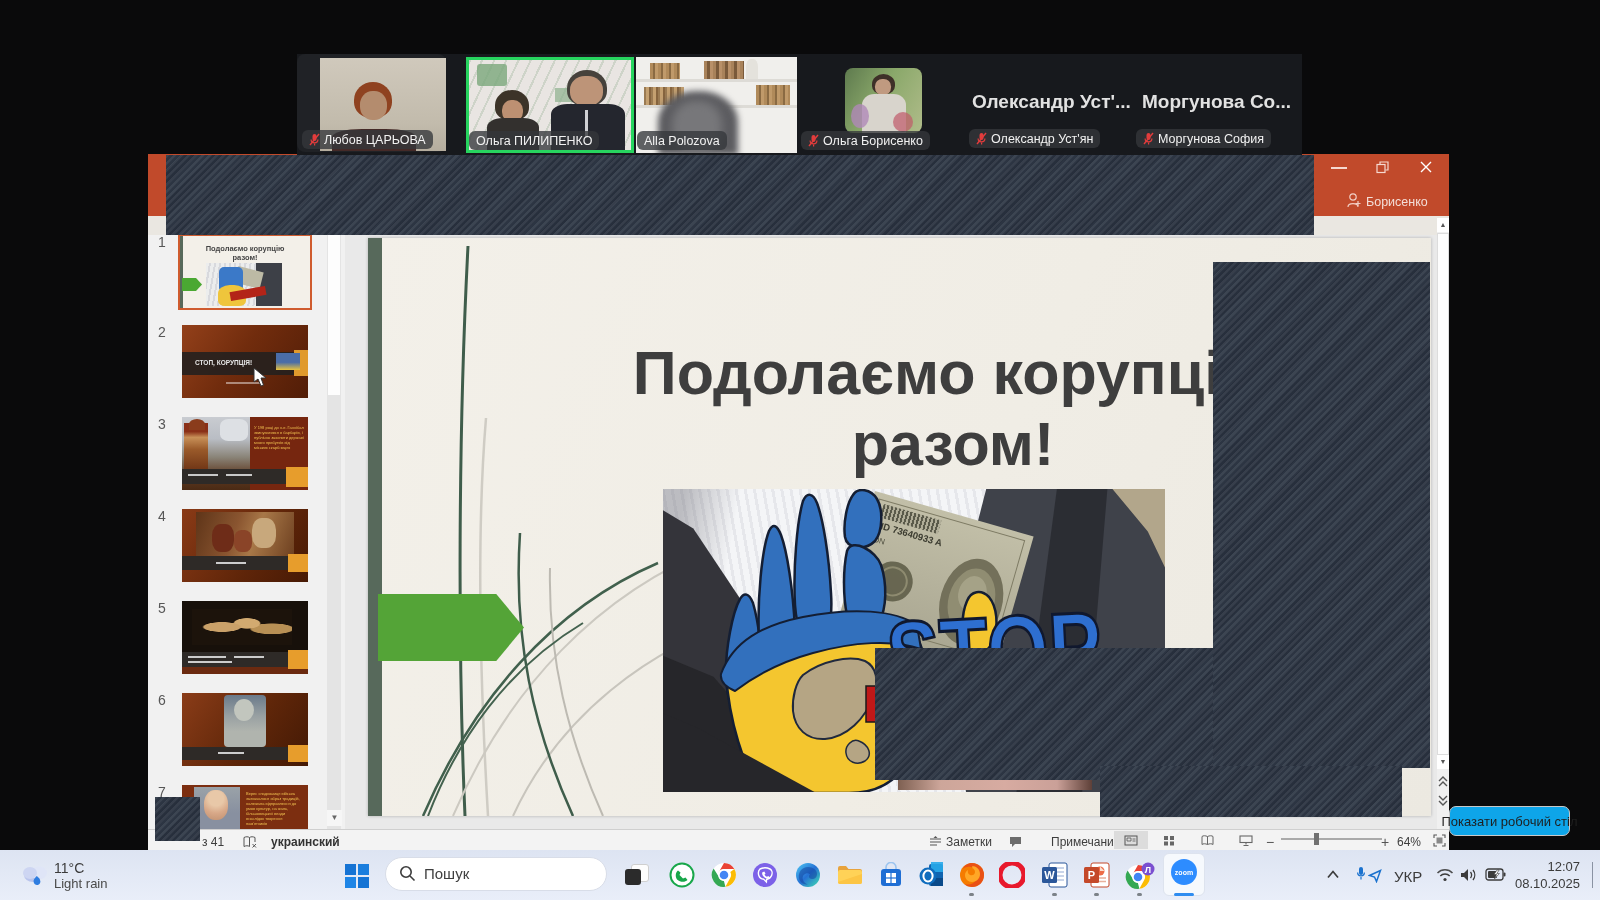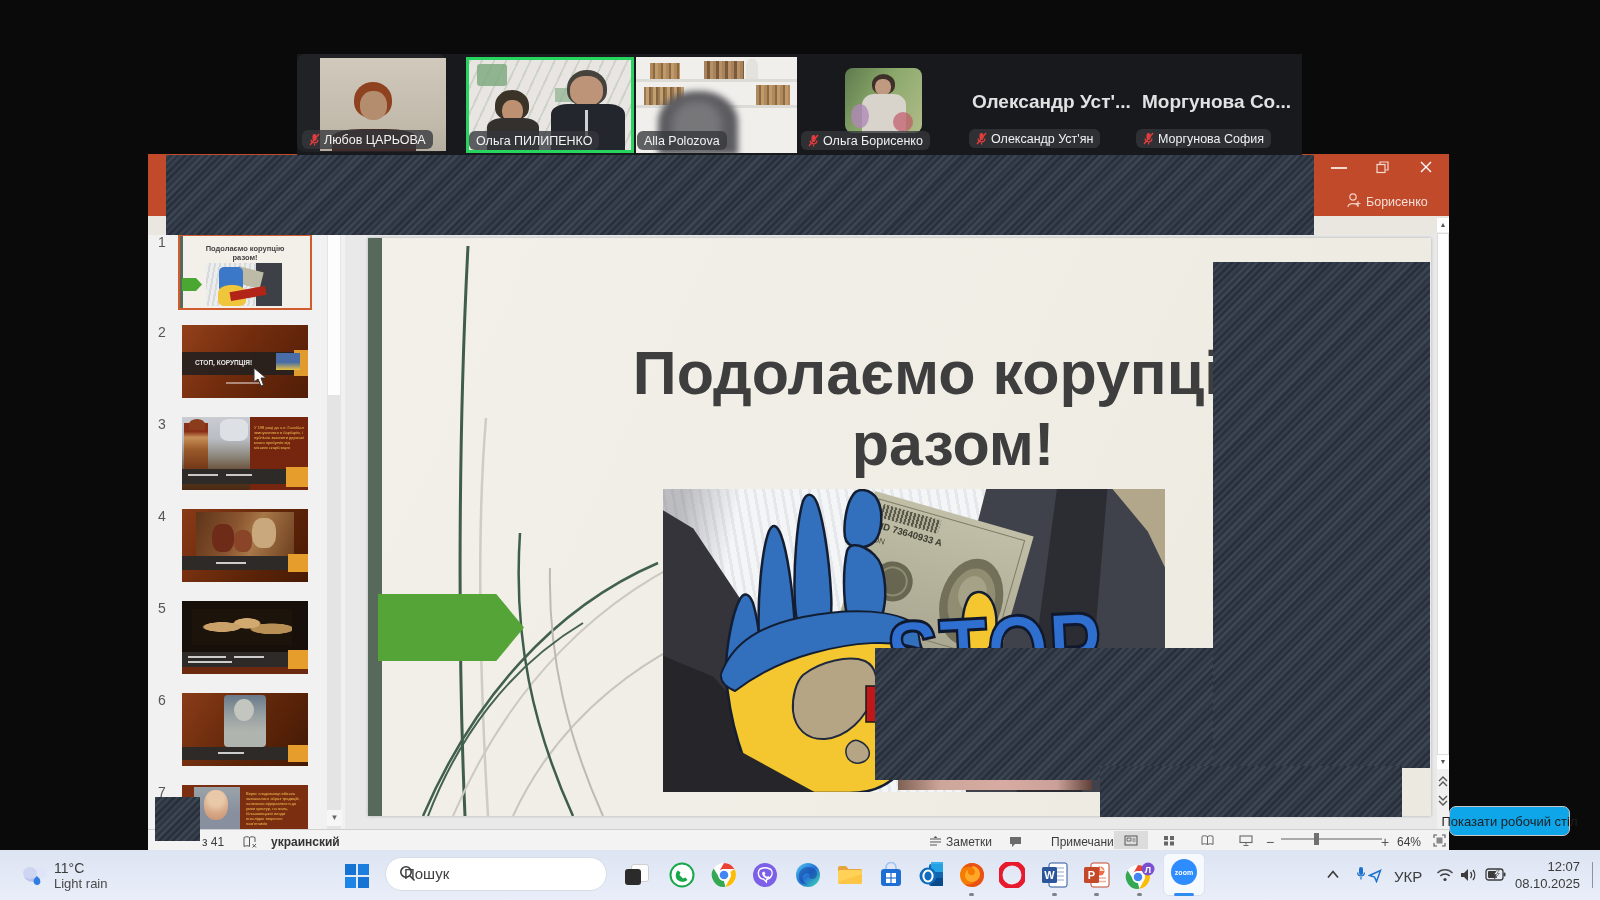--- a/index.html
+++ b/index.html
@@ -352,21 +352,21 @@
     <rect x="0" y="0" width="11" height="11" fill="#1573d4"></rect>
     <rect x="13" y="0" width="11" height="11" fill="#1a7ede"></rect>
     <rect x="0" y="13" width="11" height="11" fill="#1e85e6"></rect>
     <rect x="13" y="13" width="11" height="11" fill="#1573d4"></rect>
   </svg>
 <div class="a" style="left:385px;top:857px;width:222px;height:34px;background:#fff;border:1px solid #d8dde8;border-radius:17px;box-sizing:border-box"></div>
 <svg class="a" style="left:399px;top:865px" width="17" height="17" viewBox="0 0 17 17" fill="none" stroke="#3c3c3c" stroke-width="1.6">
     <circle cx="7" cy="7" r="5.2"></circle>
     <path d="M11 11 L15.5 15.5"></path>
   </svg>
-<div class="a" style="left:404px;top:865px;font-size:15px;color:#3f3f3f">Пошук</div>
+<div class="a" style="left:424px;top:865px;font-size:15px;color:#3f3f3f">Пошук</div>
 
 <div class="ic" style="left:623px">
     <div class="a" style="left:8px;top:2px;width:16px;height:16px;background:#fdfdfd;border:1px solid #cfcfcf;border-radius:3px"></div>
     <div class="a" style="left:2px;top:7px;width:16px;height:16px;background:#2b2b2b;border-radius:3px"></div>
   </div>
 <div class="ic" style="left:669px"><svg width="26" height="26" viewBox="0 0 26 26">
       <circle cx="13" cy="13" r="11.5" fill="#fff" stroke="#18a74a" stroke-width="2"></circle>
       <path d="M8 17.5 c-2-3.5-1.5-7 1-9 l2.5 2 -1 2.5 3.5 3.5 2.5-1 2 2.5 c-2.5 2.5-7 2.5-10.5-.5 Z" fill="#18a74a"></path>
     </svg></div>
 <div class="ic" style="left:711px"><svg width="26" height="26" viewBox="0 0 26 26">

